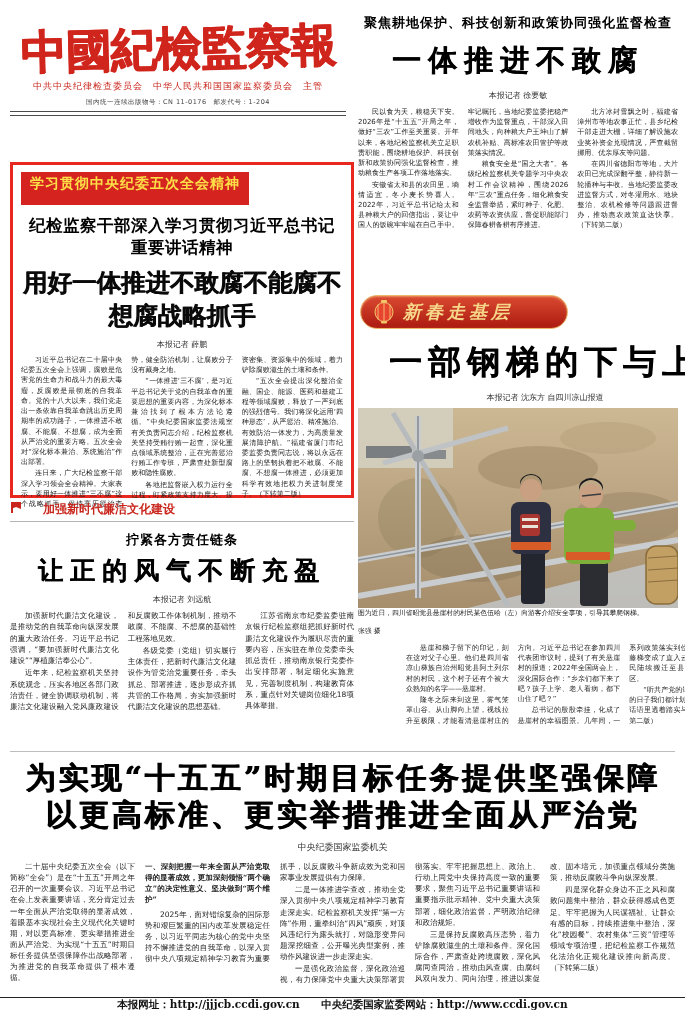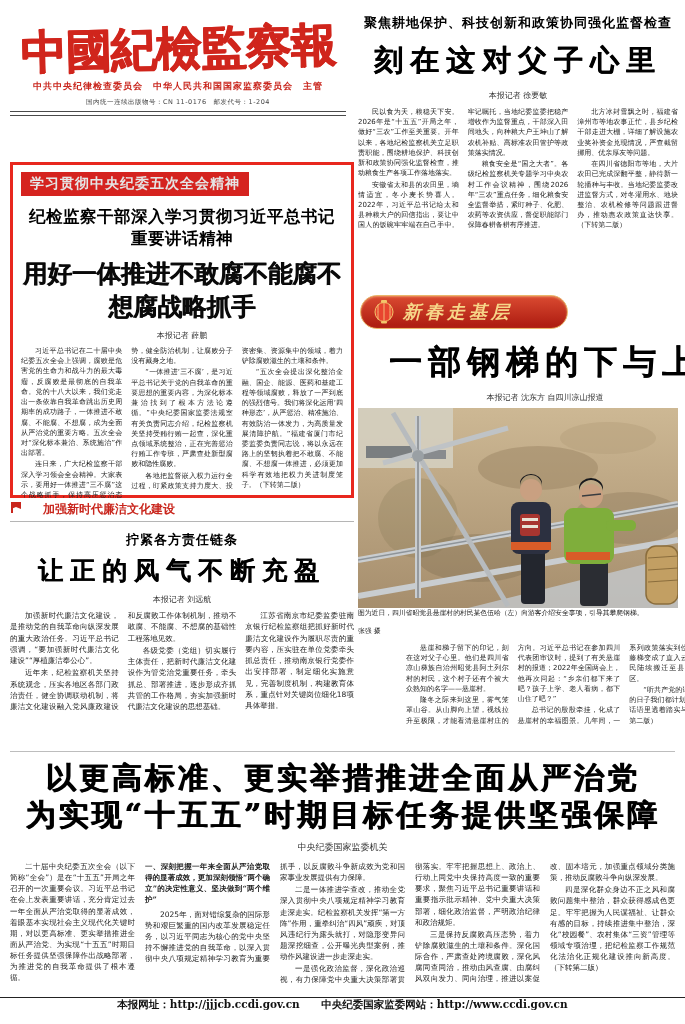--- a/index.html
+++ b/index.html
@@ -4,21 +4,21 @@
 <style>
   html,body{margin:0;padding:0;background:#e9e9e9;}
   #page{width:685px;height:1024px;background:#ffffff;position:relative;margin:0 auto;
         font-family:"DejaVu Sans",sans-serif;color:#111;overflow:hidden;}
 
   
   .header-left{position:absolute;left:10px;top:24px;width:336px;}
   .mast-title{font-family:"DejaVu Serif",serif;font-weight:bold;color:#d0251c;
               font-size:46px;text-align:center;letter-spacing:-1px;line-height:1.05;
               transform:rotate(-1.5deg);text-shadow:1px 0 0 #d0251c,0 1px 0 #d0251c;}
-  .mast-super{margin-top:8px;color:#c9261d;font-size:9px;font-weight:bold;
+  .mast-super{margin-top:8px;color:#c9261d;font-size:9px;font-weight:normal;
               text-align:center;letter-spacing:1px;}
   .dateline{margin-top:8px;display:flex;justify-content:space-between;padding:0 14px;
             font-size:11px;font-weight:bold;color:#1a1a1a;}
   .pubcode{margin-top:5px;text-align:center;font-size:6.5px;color:#444;letter-spacing:.5px;}
   .double-rule{margin-top:4px;height:3px;border-top:1px solid #4a4a4a;border-bottom:1px solid #4a4a4a;}
 
   
   .kicker{font-weight:bold;font-size:13px;text-align:center;letter-spacing:1px;color:#000;}
   .byline{font-size:8px;text-align:center;color:#333;}
   .cols{text-align:justify;color:#1c1c1c;overflow:hidden;}
@@ -31,22 +31,22 @@
   .grain{position:absolute;left:358px;top:14px;width:320px;}
   .grain .headline{font-family:"DejaVu Serif",serif;font-weight:bold;font-size:29px;
                    text-align:center;letter-spacing:7px;margin-top:9px;color:#000;
                    text-shadow:.6px 0 0 #000;}
   .grain .byline{margin:9px 0 6px 0;}
   .grain .cols{font-size:7px;line-height:1.46;height:178px;}
 
   
   .redbox{position:absolute;left:10px;top:162px;width:344px;height:336px;
           border:3.5px solid #e8281e;box-sizing:border-box;padding:7px 8px 4px 8px;}
-  .redbox .tag{display:inline-block;background:#d5231f;color:#e5e5e5;font-weight:bold;
-               font-size:14px;padding:3px 9px 3px 9px;letter-spacing:1px;}
+  .redbox .tag{display:inline-block;background:#d5231f;color:#fde047;font-weight:bold;
+               font-size:14px;padding:3px 9px 12px 9px;letter-spacing:1px;}
   .redbox .subhead{font-family:"DejaVu Serif",serif;font-weight:bold;font-size:16.5px;
                    text-align:center;margin-top:10px;letter-spacing:.5px;color:#000;}
   .redbox .headline{font-weight:900;font-size:24.5px;text-align:center;margin-top:7px;
                     color:#0a0a0a;letter-spacing:0;text-shadow:.8px 0 0 #0a0a0a;}
   .redbox .byline{margin:7px 0 5px 0;}
   .redbox .cols{font-size:7px;line-height:1.46;height:196px;}
 
   
   .culture{position:absolute;left:10px;top:501px;width:344px;}
   .culture .tagrow{display:flex;align-items:flex-start;gap:21px;color:#c9261d;
@@ -99,21 +99,21 @@
 
   <div class="header-left">
     <div class="mast-title">中國紀檢監察報</div>
     <div class="mast-super">中共中央纪律检查委员会　中华人民共和国国家监察委员会　主管</div>
     <div class="pubcode">国内统一连续出版物号：CN 11-0176　邮发代号：1-204</div>
     <div class="double-rule"></div>
   </div>
 
   <section class="grain">
     <div class="kicker">聚焦耕地保护、科技创新和政策协同强化监督检查</div>
-    <div class="headline">刻在这对父子心里</div>
+    <div class="headline">一体推进不敢腐</div>
     <div class="byline">本报记者 徐要敏</div>
     <div class="cols cols3">
         <p>民以食为天，粮稳天下安。2026年是“十五五”开局之年，做好“三农”工作至关重要。开年以来，各地纪检监察机关立足职责职能，围绕耕地保护、科技创新和政策协同强化监督检查，推动粮食生产各项工作落地落实。</p>
         <p>安徽省太和县的农田里，墒情适宜，冬小麦长势喜人。2022年，习近平总书记给太和县种粮大户的回信指出，要让中国人的饭碗牢牢端在自己手中。牢记嘱托，当地纪委监委把稳产增收作为监督重点，干部深入田间地头，向种粮大户王坤山了解农机补贴、高标准农田管护等政策落实情况。</p>
         <p>粮食安全是“国之大者”。各级纪检监察机关专题学习中央农村工作会议精神，围绕2026年“三农”重点任务，细化粮食安全监督举措，紧盯种子、化肥、农药等农资供应，督促职能部门保障春耕备耕有序推进。</p>
         <p>北方冰封雪飘之时，福建省漳州市等地农事正忙，县乡纪检干部走进大棚，详细了解设施农业奖补资金兑现情况，严查截留挪用、优亲厚友等问题。</p>
         <p>在四川省德阳市等地，大片农田已完成深翻平整，静待新一轮播种与丰收。当地纪委监委改进监督方式，对冬灌用水、地块整治、农机检修等问题跟进督办，推动惠农政策直达快享。（下转第二版）</p>
       </div>
   </section>
 
@@ -212,29 +212,29 @@
       <line x1="290" y1="162" x2="320" y2="160" stroke="#8a6d3c" stroke-width="1"></line>
       <line x1="290" y1="174" x2="320" y2="172" stroke="#8a6d3c" stroke-width="1"></line>
     </svg>
 
     <div class="captionrow">
       <span>图为近日，四川省昭觉县悬崖村的村民某色伍哈（左）向游客介绍安全事项，引导其攀爬钢梯。</span>
       <span class="credit">张强 摄</span>
     </div>
     <div class="cols cols3">
         <p>悬崖和梯子留下的印记，刻在这对父子心里。他们是四川省凉山彝族自治州昭觉县阿土列尔村的村民，这个村子还有个被大众熟知的名字——悬崖村。</p>
-        <p>隆冬之际来到这里，雾气笼罩山谷。从山脚向上望，视线拉升至极限，才能看清悬崖村庄的方向。习近平总书记在参加四川代表团审议时，提到了有关悬崖村的报道；2022年全国两会上，他再次问起：“乡亲们都下来了吧？孩子上学、老人看病，都下山住了吧？”</p>
+        <p>隆冬之际来到这里，雾气笼罩山谷。从山脚向上望，视线拉升至极限，才能看清悬崖村庄的方向。习近平总书记在参加四川代表团审议时，提到了有关悬崖村的报道；2022年全国两会上，深化国际合作：“乡亲们都下来了吧？孩子上学、老人看病，都下山住了吧？”</p>
         <p>总书记的殷殷牵挂，化成了悬崖村的幸福图景。几年间，一系列政策落实到位，摇摇晃晃的藤梯变成了直入云霄的钢梯，村民陆续搬迁至县城集中安置社区。</p>
         <p>“听共产党的话准没错，以后的日子我们都计划好了。”村民的话语里透着踏实与奔头。（下转第二版）</p>
       </div>
   </section>
 
   <section class="plenary">
+    <div class="h1">为实现“十五五”时期目标任务提供坚强保障</div>
     <div class="h1">以更高标准、更实举措推进全面从严治党</div>
-    <div class="h1">为实现“十五五”时期目标任务提供坚强保障</div>
     <div class="byline">中央纪委国家监委机关</div>
     <div class="cols cols5">
         <p>二十届中央纪委五次全会（以下简称“全会”）是在“十五五”开局之年召开的一次重要会议。习近平总书记在会上发表重要讲话，充分肯定过去一年全面从严治党取得的显著成效，着眼基本实现社会主义现代化关键时期，对以更高标准、更实举措推进全面从严治党、为实现“十五五”时期目标任务提供坚强保障作出战略部署，为推进党的自我革命提供了根本遵循。</p>
         <p class="para-bold">一、深刻把握一年来全面从严治党取得的显著成效，更加深刻领悟“两个确立”的决定性意义、坚决做到“两个维护”</p>
         <p>2025年，面对错综复杂的国际形势和艰巨繁重的国内改革发展稳定任务，以习近平同志为核心的党中央坚持不懈推进党的自我革命，以深入贯彻中央八项规定精神学习教育为重要抓手，以反腐败斗争新成效为党和国家事业发展提供有力保障。</p>
         <p>二是一体推进学查改，推动全党深入贯彻中央八项规定精神学习教育走深走实。纪检监察机关发挥“第一方阵”作用，重拳纠治“四风”顽疾，对顶风违纪行为露头就打，对隐形变异问题深挖细查，公开曝光典型案例，推动作风建设进一步走深走实。</p>
         <p>一是强化政治监督，深化政治巡视，有力保障党中央重大决策部署贯彻落实。牢牢把握思想上、政治上、行动上同党中央保持高度一致的重要要求，聚焦习近平总书记重要讲话和重要指示批示精神、党中央重大决策部署，细化政治监督，严明政治纪律和政治规矩。</p>
         <p>三是保持反腐败高压态势，着力铲除腐败滋生的土壤和条件。深化国际合作，严肃查处跨境腐败，深化风腐同查同治，推动由风查腐、由腐纠风双向发力、同向治理，推进以案促改、固本培元，加强重点领域分类施策，推动反腐败斗争向纵深发展。</p>
         <p>四是深化群众身边不正之风和腐败问题集中整治，群众获得感成色更足。牢牢把握为人民谋福祉、让群众有感的目标，持续推进集中整治，深化“校园餐”、农村集体“三资”管理等领域专项治理，把纪检监察工作规范化法治化正规化建设推向新高度。（下转第二版）</p>
       </div>

